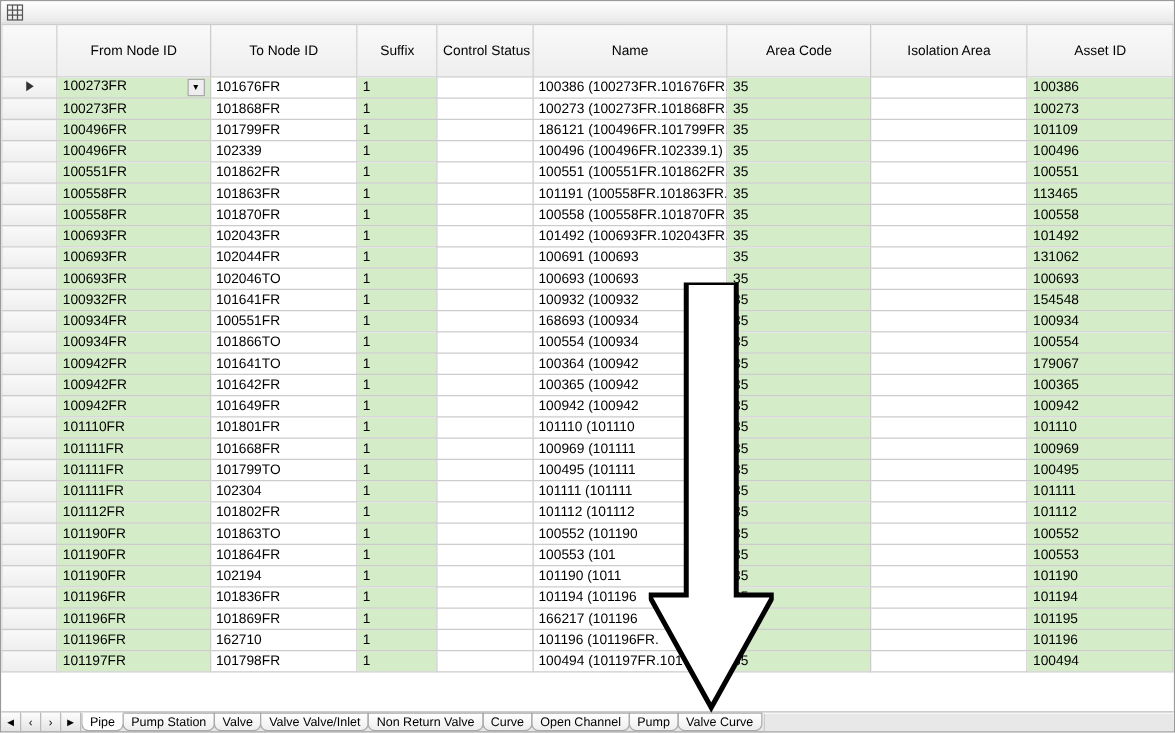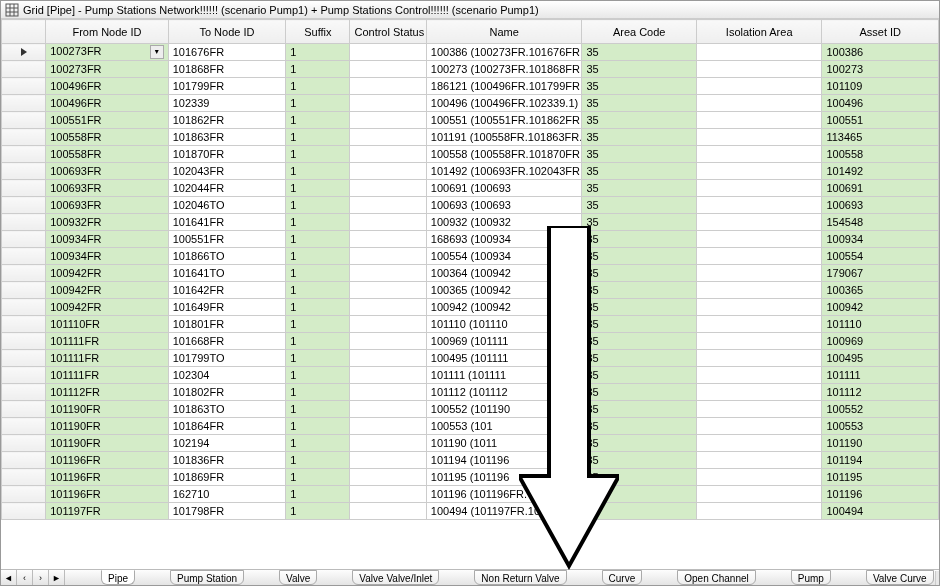--- a/index.html
+++ b/index.html
@@ -6,21 +6,21 @@
   body { font-family: Arial, sans-serif; font-size: 11px; background: #fff; width: 940px; height: 586px; overflow: hidden; border: 1px solid #999; position: relative; }
   
   .titlebar { background: linear-gradient(#fff, #e8e8e8); border-bottom: 1px solid #ccc; padding: 2px 4px; height: 18px; display: flex; align-items: center; }
   .title-icon { width: 14px; height: 14px; margin-right: 4px; display: inline-flex; }
   .titlebar span.title-text { font-size: 11px; }
   
   .grid-wrap { position: absolute; top: 18px; left: 0; right: 0; bottom: 16px; overflow: hidden; background: #fff; }
   
   table { border-collapse: collapse; width: 100%; table-layout: fixed; }
   th, td { border: 1px solid #ccc; padding: 1px 4px; height: 17px; font-size: 11px; text-align: left; overflow: hidden; white-space: nowrap; }
-  th { background: linear-gradient(#f9f9f9,#eee); font-weight: normal; height: 24px; text-align: center; vertical-align: middle; }
+  th { background: linear-gradient(#f9f9f9,#eee); font-weight: normal; height: 42px; text-align: center; vertical-align: middle; }
   
   .col-rowhdr { width: 44px; }
   .col-from { width: 122px; }
   .col-to { width: 117px; }
   .col-suffix { width: 64px; }
   .col-ctrl { width: 76px; }
   .col-name { width: 155px; }
   .col-area { width: 114px; }
   .col-iso { width: 125px; }
   .col-asset { width: 116px; }
@@ -29,40 +29,39 @@
   
   .green { background: #d4ecc8; }
   .white { background: #fff; }
   
   .rowptr { display:inline-block; width:0;height:0;border-top:4px solid transparent;border-bottom:4px solid transparent;border-left:6px solid #333; }
   .dropdown-btn { float:right; width:14px; height:14px; background:#eee; border:1px solid #aaa; text-align:center; line-height:11px; font-size:8px; }
   
   .footer { position:absolute; bottom:0; left:0; right:0; height:16px; background: linear-gradient(#fdfdfd,#e4e4e4); border-top:1px solid #bbb; display:flex; align-items:center; font-size:10px; }
   .nav-btns { display:flex; }
   .nav-btn { width:16px; height:15px; border-right:1px solid #bbb; display:flex; align-items:center; justify-content:center; cursor:pointer; font-size:9px; }
-  .tab { padding: 0 6px; height:15px; line-height:15px; border:1px solid #aaa; border-top-left-radius:0; border-top-right-radius:0; border-bottom-left-radius:6px; border-bottom-right-radius:6px; margin-right:-1px; background:linear-gradient(#fff,#eee); cursor:pointer;margin-left:36px; }
+  .tab { padding: 0 6px; height:15px; line-height:15px; border:1px solid #aaa; border-top-left-radius:0; border-top-right-radius:0; border-bottom-left-radius:6px; border-bottom-right-radius:6px; margin-right:-1px; background:linear-gradient(#fff,#eee); cursor:pointer; }
   .tab.active { background:#fff; font-weight:normal; border-top:1px solid #fff; position:relative; z-index:2; }
   .scroll-track { flex:1; height:14px; background:#e8e8e8; border-left:1px solid #ccc; position:relative; margin-left:2px; }
   
   .big-arrow { position:absolute; top:225px; left:518px; z-index:50; pointer-events:none; }
 </style>
 </head>
 <body>
 
 <div class="titlebar">
   <span class="title-icon">
     <svg width="14" height="14">
         <rect x="1" y="1" width="12" height="12" fill="none" stroke="#555"></rect>
         <line x1="1" y1="5" x2="13" y2="5" stroke="#555"></line>
         <line x1="1" y1="9" x2="13" y2="9" stroke="#555"></line>
         <line x1="5" y1="1" x2="5" y2="13" stroke="#555"></line>
         <line x1="9" y1="1" x2="9" y2="13" stroke="#555"></line>
       </svg>
   </span>
-  <span class="title-text">Grid [Pipe] - Pump Stations Network!!!!!! (scenario Pump1)  + Pump Stations Control!!!!!! (scenario Pump1)</span>
 </div>
 
 <div class="grid-wrap">
 <table>
   <colgroup>
     <col class="col-rowhdr">
         <col class="col-from">
         <col class="col-to">
         <col class="col-suffix">
         <col class="col-ctrl">
@@ -175,21 +174,21 @@
         </tr>
         <tr>
           <td class="rowhdr"></td>
           <td class="green">100693FR</td>
           <td class="white">102044FR</td>
           <td class="green">1</td>
           <td class="white"></td>
           <td class="white">100691 (100693</td>
           <td class="green">35</td>
           <td class="white"></td>
-          <td class="green">100691</td>
+          <td class="green">131062</td>
         </tr>
         <tr>
           <td class="rowhdr"></td>
           <td class="green">100693FR</td>
           <td class="white">102046TO</td>
           <td class="green">1</td>
           <td class="white"></td>
           <td class="white">100693 (100693</td>
           <td class="green">35</td>
           <td class="white"></td>
@@ -359,21 +358,21 @@
           <td class="green">35</td>
           <td class="white"></td>
           <td class="green">101194</td>
         </tr>
         <tr>
           <td class="rowhdr"></td>
           <td class="green">101196FR</td>
           <td class="white">101869FR</td>
           <td class="green">1</td>
           <td class="white"></td>
-          <td class="white">101195 (101196</td>
+          <td class="white">166217 (101196</td>
           <td class="green">35</td>
           <td class="white"></td>
           <td class="green">101195</td>
         </tr>
         <tr>
           <td class="rowhdr"></td>
           <td class="green">101196FR</td>
           <td class="white">162710</td>
           <td class="green">1</td>
           <td class="white"></td>

